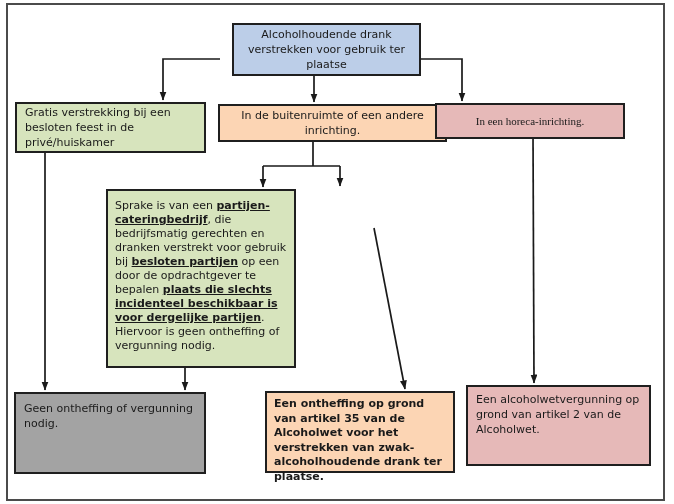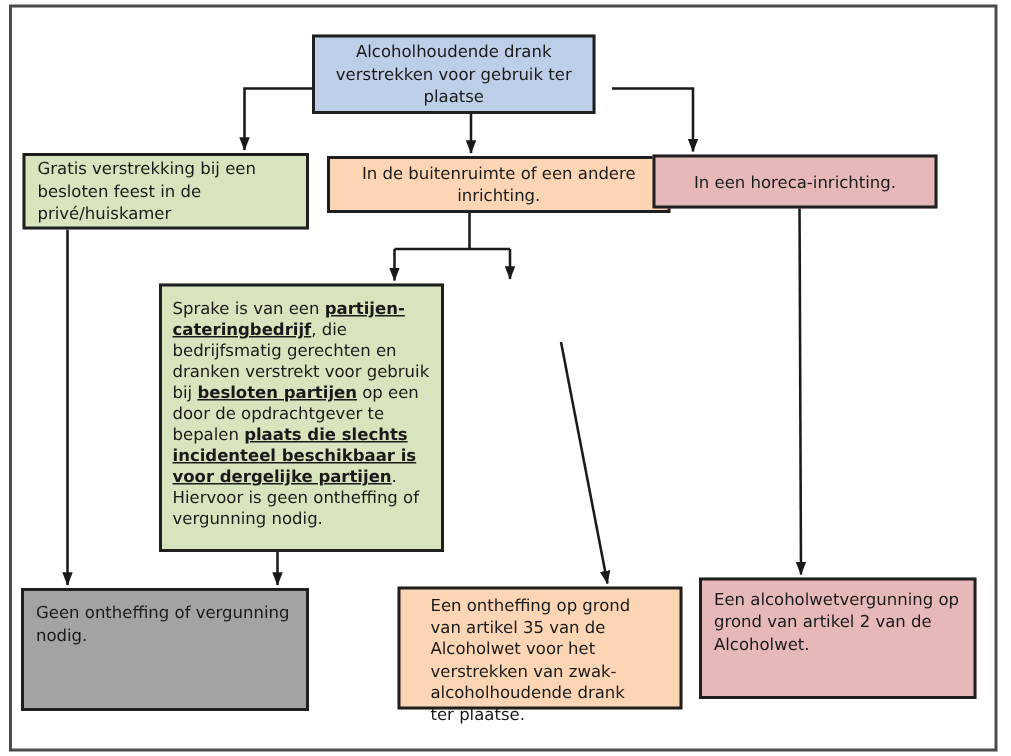--- a/index.html
+++ b/index.html
@@ -15,28 +15,28 @@
   svg.wires { position:absolute; left:0; top:0; width:674px; height:504px; }
   .node {
     position:absolute; box-sizing:border-box;
     border:2px solid #1f1f1f;
     font-size:11px; line-height:15px;
   }
   .v-center { display:flex; align-items:center; }
   .h-center { justify-content:center; text-align:center; }
   .emph { font-weight:bold; text-decoration:underline; }
 
-  #n-root      { left:208px; top:23px;  width:189px; height:53px; padding:0 6px; }
+  #n-root      { left:232px; top:23px;  width:189px; height:53px; padding:0 6px; }
   #n-gratis    { left:15px;  top:102px; width:191px; height:51px; padding:0 8px; }
   #n-buiten    { left:218px; top:104px; width:229px; height:38px; padding:0 6px; }
-  #n-horeca    { left:435px; top:103px; width:190px; height:30px; padding:16px 6px; }
+  #n-horeca    { left:435px; top:103px; width:190px; height:30px; padding:16px 6px;font-family:Liberation Serif, serif; }
   #n-catering  { left:106px; top:189px; width:190px; height:179px; padding:8px 7px; line-height:14px; }
   #n-overige   { left:307px; top:188px; width:195px; height:40px; padding:0 10px; }
   #n-geen      { left:14px;  top:392px; width:192px; height:82px; padding:7px 8px; }
-  #n-ontheffing{ left:265px; top:391px; width:190px; height:82px; padding:4px 20px; line-height:14.5px; }
+  #n-ontheffing{ left:265px; top:391px; width:190px; height:82px; padding:4px 7px; line-height:14.5px;font-weight:bold; }
   #n-vergunning{ left:466px; top:385px; width:185px; height:81px; padding:5px 8px; }
 </style>
 </head>
 <body>
 
 <div class="stage">
 
   <div class="frame"></div>
 
   <svg class="wires" viewBox="0 0 674 504" xmlns="http://www.w3.org/2000/svg">

